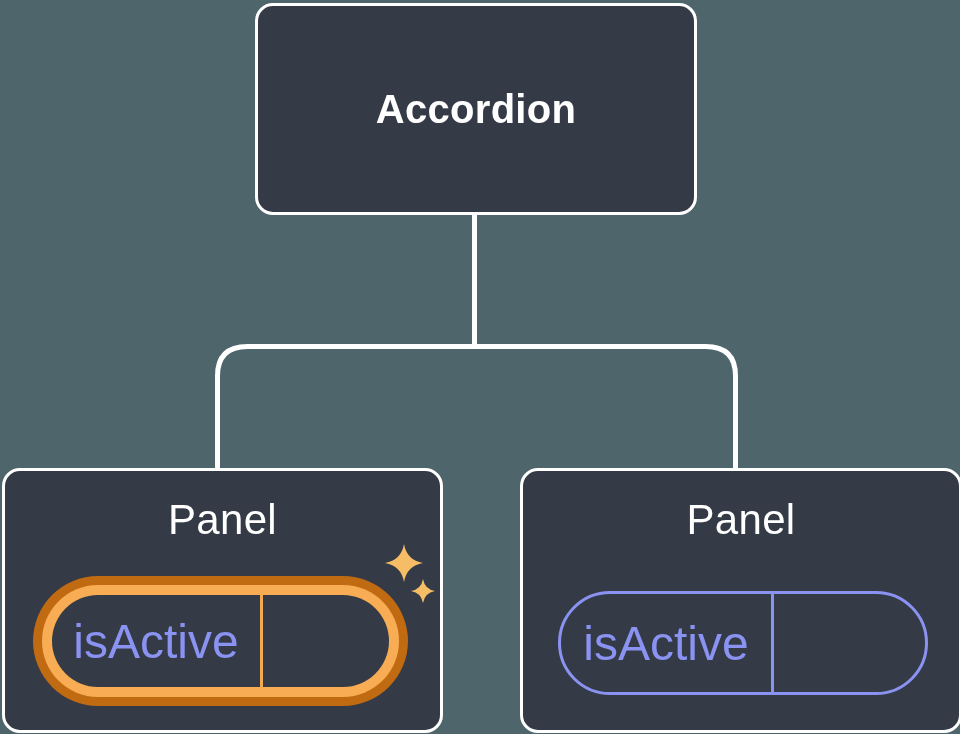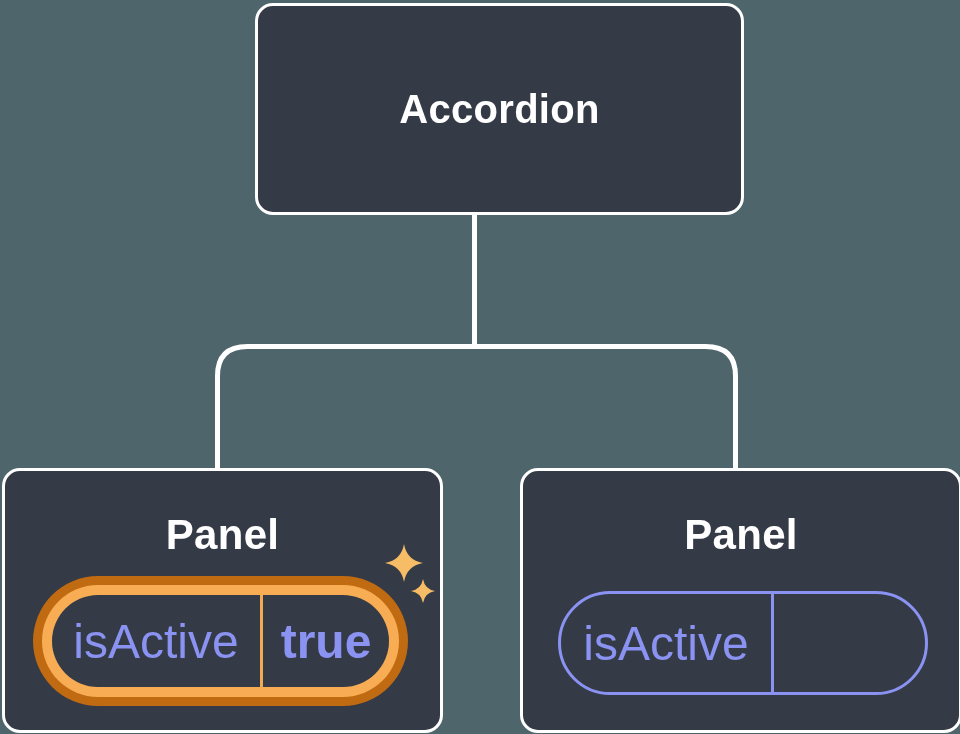--- a/index.html
+++ b/index.html
@@ -14,36 +14,36 @@
   .connectors path { stroke:var(--connector,#ffffff); stroke-width:5; fill:none; }
 
   .node {
     position:absolute;
     background:var(--node-bg,#343a46);
     border:3px solid var(--node-border,#ffffff);
     border-radius:18px;
     box-sizing:border-box;
   }
   .root {
-    left:255px; top:3px; width:489px; height:212px;
+    left:255px; top:3px; width:442px; height:212px;
     display:flex; align-items:center; justify-content:center;
   }
   .root-title {
     color:var(--title-text,#ffffff);
     font-size:40px; font-weight:600; letter-spacing:0.3px;
   }
 
   .panel-left  { left:2px;   top:468px; width:441px; height:265px; }
   .panel-right { left:520px; top:468px; width:442px; height:265px; }
 
   .panel-title {
-    position:absolute; top:40px; left:0; right:0;
+    position:absolute; top:25px; left:0; right:0;
     text-align:center;
     color:var(--title-text,#ffffff);
-    font-size:42px; font-weight:700; letter-spacing:0.3px;
+    font-size:42px; font-weight:400; letter-spacing:0.3px;
   }
 
   
   .pill-ring {
     position:absolute; left:28px; top:105px;
     width:375px; height:130px;
     border-radius:65px;
     background:var(--highlight-ring-outer,#c06a12);
     padding:9px; box-sizing:border-box;
   }
@@ -104,21 +104,20 @@
   </div>
 
   <div class="node panel-left">
     <div class="panel-title">Panel</div>
 
     <div class="pill-ring">
       <div class="pill-ring-inner">
         <div class="pill-core">
           <div class="cell key">isActive</div>
           <div class="divider gold"></div>
-          <div class="cell value bold">true</div>
         </div>
       </div>
     </div>
 
     <svg class="sparkles" viewBox="0 0 62 66" xmlns="http://www.w3.org/2000/svg">
       <path d="M 26 3 Q 28.85 19.15 45 22 Q 28.85 24.85 26 41 Q 23.15 24.85 7 22 Q 23.15 19.15 26 3 Z"></path>
       <path d="M 45 38 Q 46.8 48.2 57 50 Q 46.8 51.8 45 62 Q 43.2 51.8 33 50 Q 43.2 48.2 45 38 Z"></path>
     </svg>
   </div>
 

